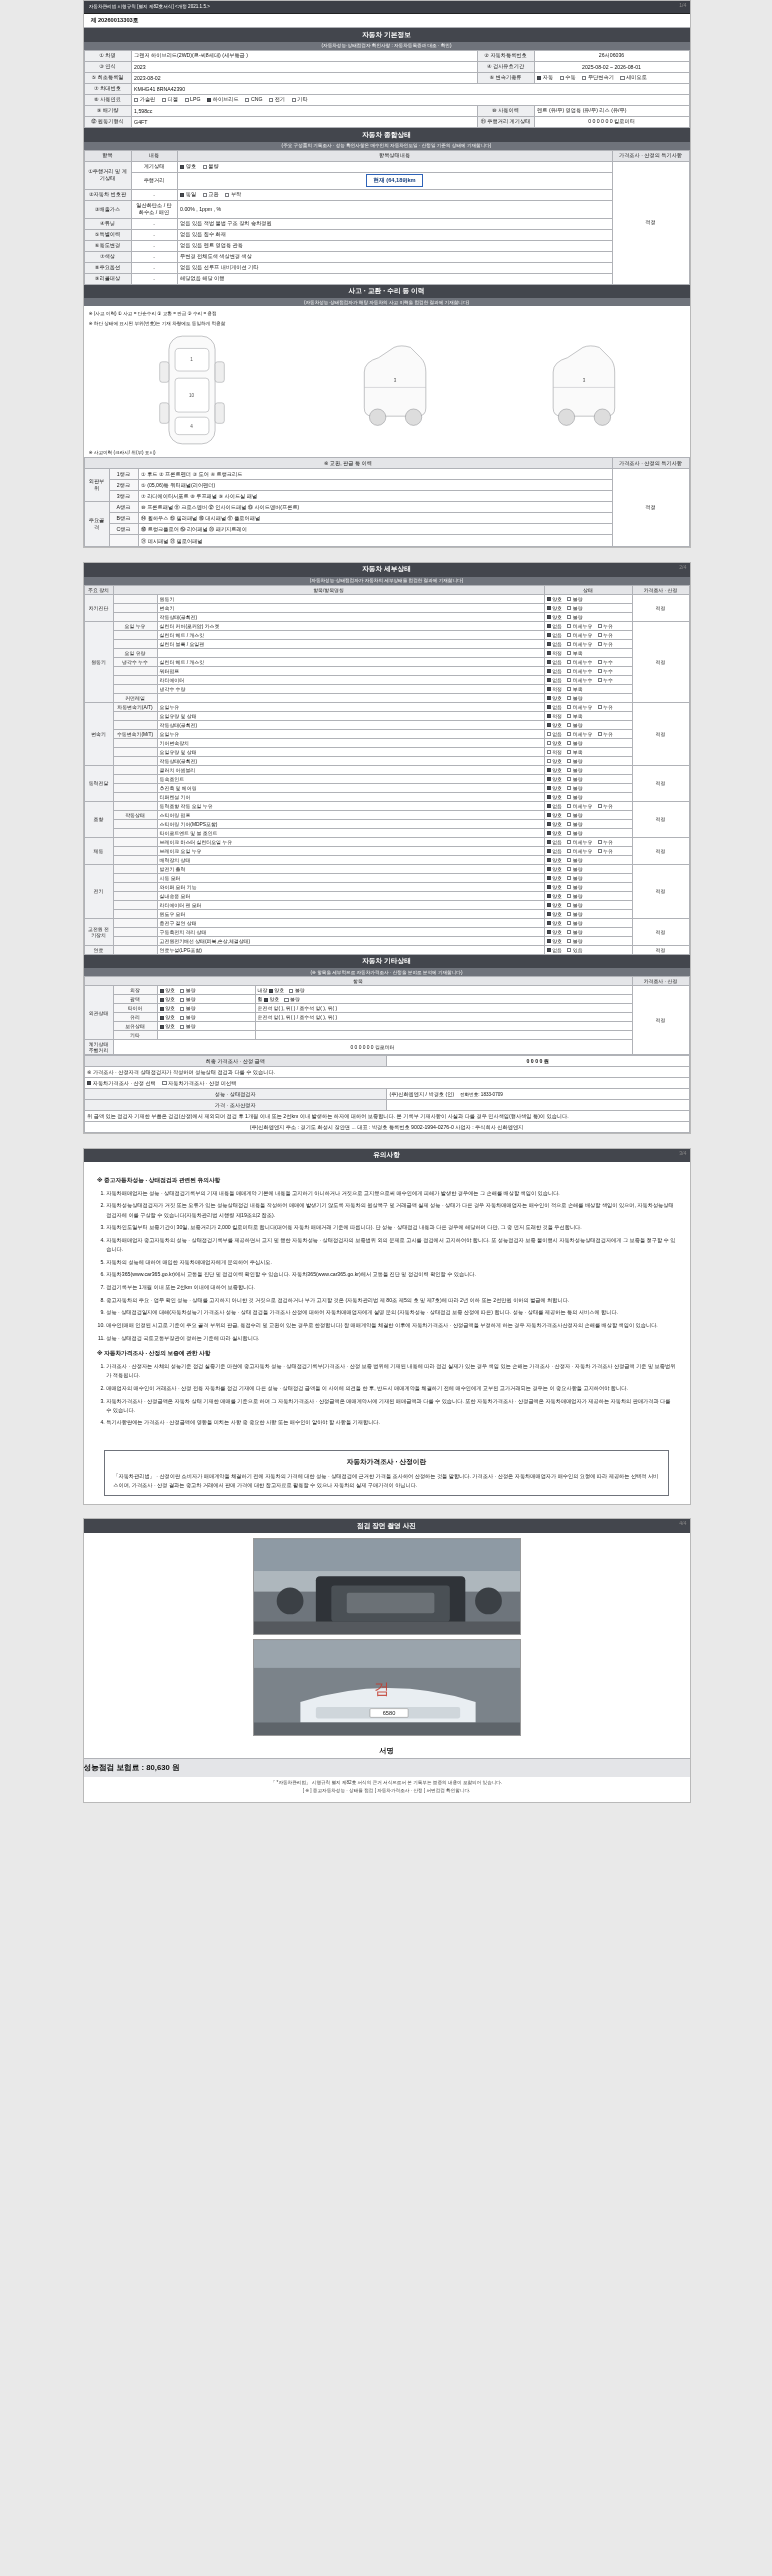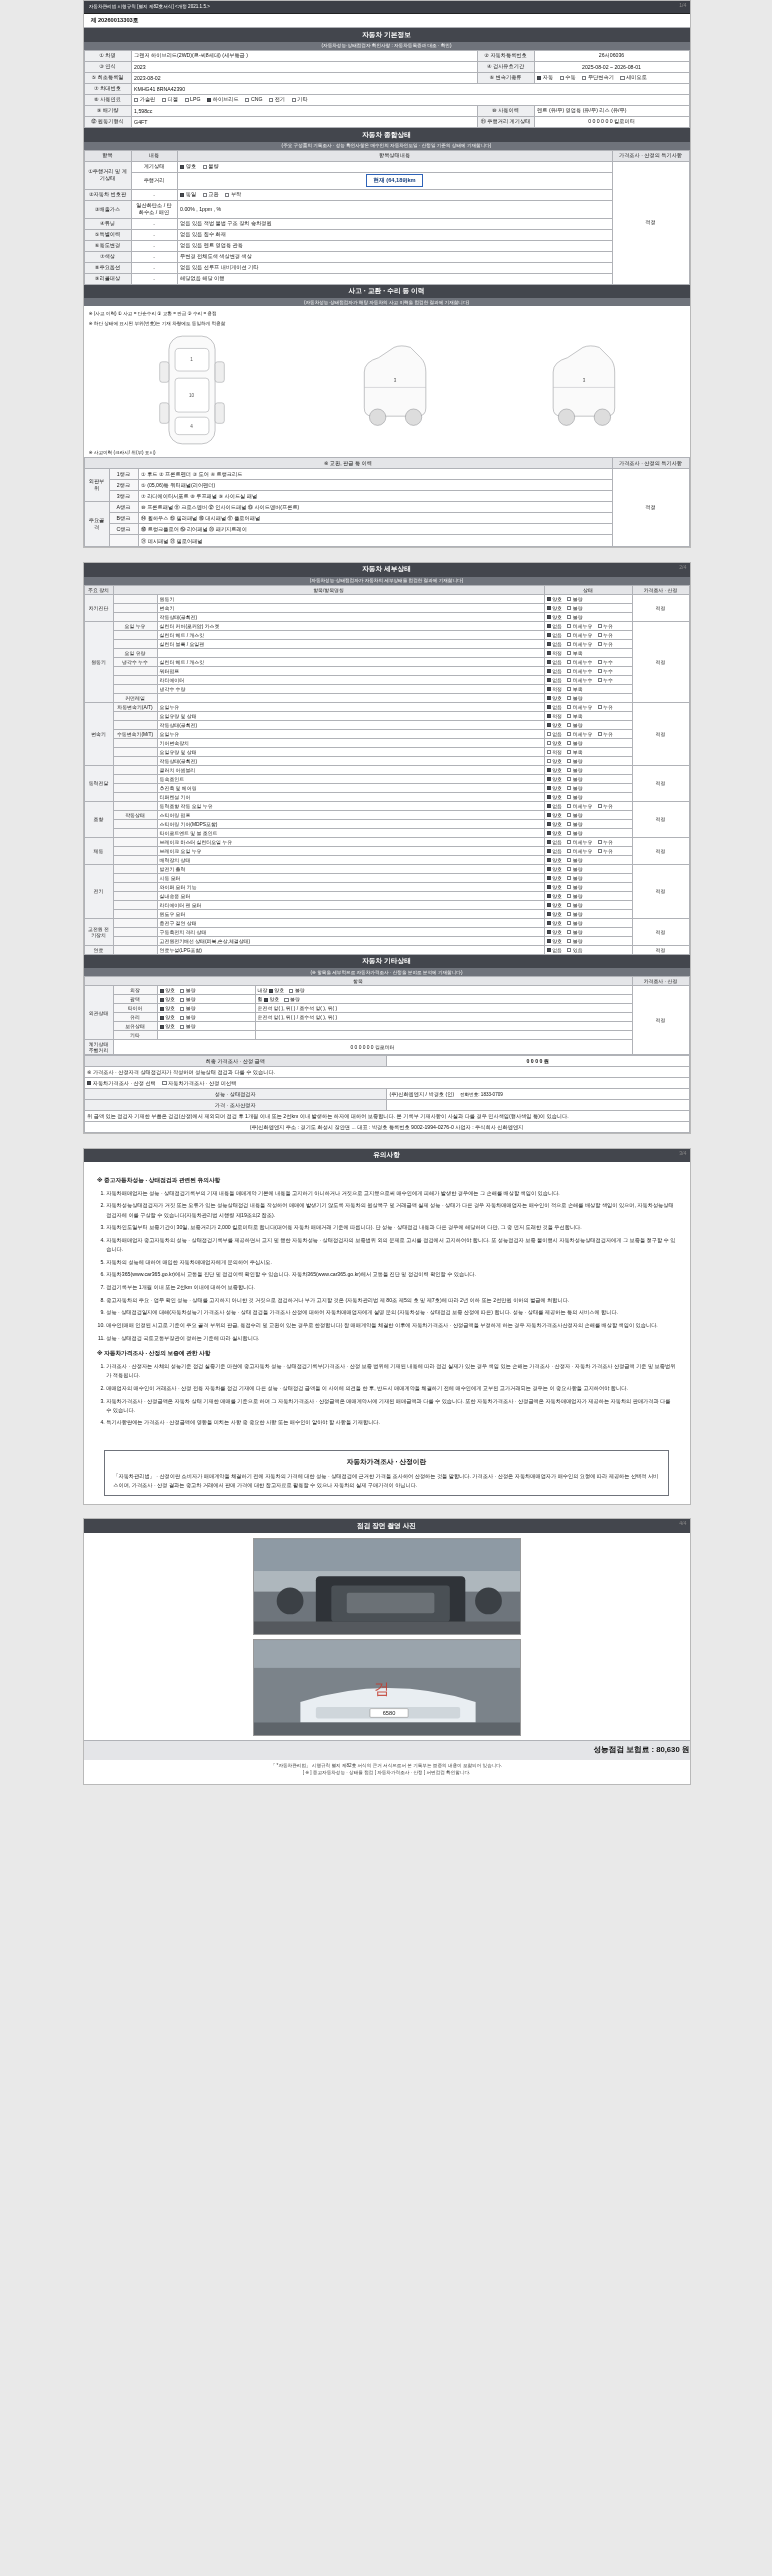--- a/index.html
+++ b/index.html
@@ -75,21 +75,21 @@
   .notice-body h4 { font-size:5.7px; margin:6.2px 0 3.1px 0; }
   .notice-body ol { padding-left:9.3px; margin:2.1px 0 5.2px 0; }
   .notice-body li { margin-bottom:3.6px; }
   .guarantee-box {
     border:1px solid #6f737b; margin:8.2px 20.6px; padding:5.2px 8.2px; font-size:5.2px; line-height:1.7;
   }
   .guarantee-box .gt { text-align:center; font-weight:bold; font-size:6.7px; margin-bottom:4.1px; }
   
   .photos { padding:5.2px 0 0 0; }
   .photo { width:268px; height:97px; margin:0 auto 4.1px auto; position:relative; overflow:hidden; border:0.5px solid #999; }
-  .fee-band { background:#e4e5e8; text-align:right; padding:4.1px 0; font-size:7.7px; font-weight:bold; border-top:0.5px solid #b0b2b7;}
+  .fee-band { background:#e4e5e8; text-align:left; padding:4.1px 0; font-size:7.7px; font-weight:bold; border-top:0.5px solid #b0b2b7;}
   .sign-band { text-align:center; font-size:7.2px; font-weight:bold; padding:5.2px 0 2.1px 0;}
   .foot-note { text-align:center; font-size:4.6px; color:#333; padding:2.1px 5.2px 7.2px 5.2px; line-height:1.7;}
 </style>
 </head>
 <body>
 
 <div class="page">
   <span class="page-tag">1/4</span>
 
   <div class="doc-top">자동차관리법 시행규칙 [별지 제82호서식] &lt;개정 2021.1.5.&gt;</div>
@@ -725,19 +725,20 @@
         <path d="M90 120 Q260 66 430 120 L430 160 L90 160 Z" fill="#e9eef2"></path>
         <rect x="120" y="130" width="280" height="22" rx="4" fill="#cfd6db"></rect>
         <rect x="225" y="133" width="74" height="17" rx="2" fill="#ffffff" stroke="#888"></rect>
         <text x="262" y="146" font-size="11" text-anchor="middle" fill="#222" font-family="Liberation Sans, sans-serif">6580</text>
         <rect x="0" y="160" width="520" height="28" fill="#5e646a"></rect>
         <text x="248" y="104" font-size="30" text-anchor="middle" fill="#c23b2e" font-family="Liberation Sans, sans-serif" opacity="0.85">검</text>
       </svg>
     </div>
   </div>
 
+  <div class="sign-band">서명</div>
   <div class="fee-band">성능점검 보험료 : 80,630 원</div>
   <div class="foot-note">
     <div>「 *자동차관리법」 시행규칙 별지 제82호 서식의 근거 서식으로서 본 기록부는 보증의 내용이 포함되어 있습니다.</div>
     <div>[ ※ ] 중고자동차성능 · 상태를 점검 [ 자동차가격조사 · 산정 ] 서면검검 확인합니다.</div>
   </div>
 </div>
 
 
 </body></html>

